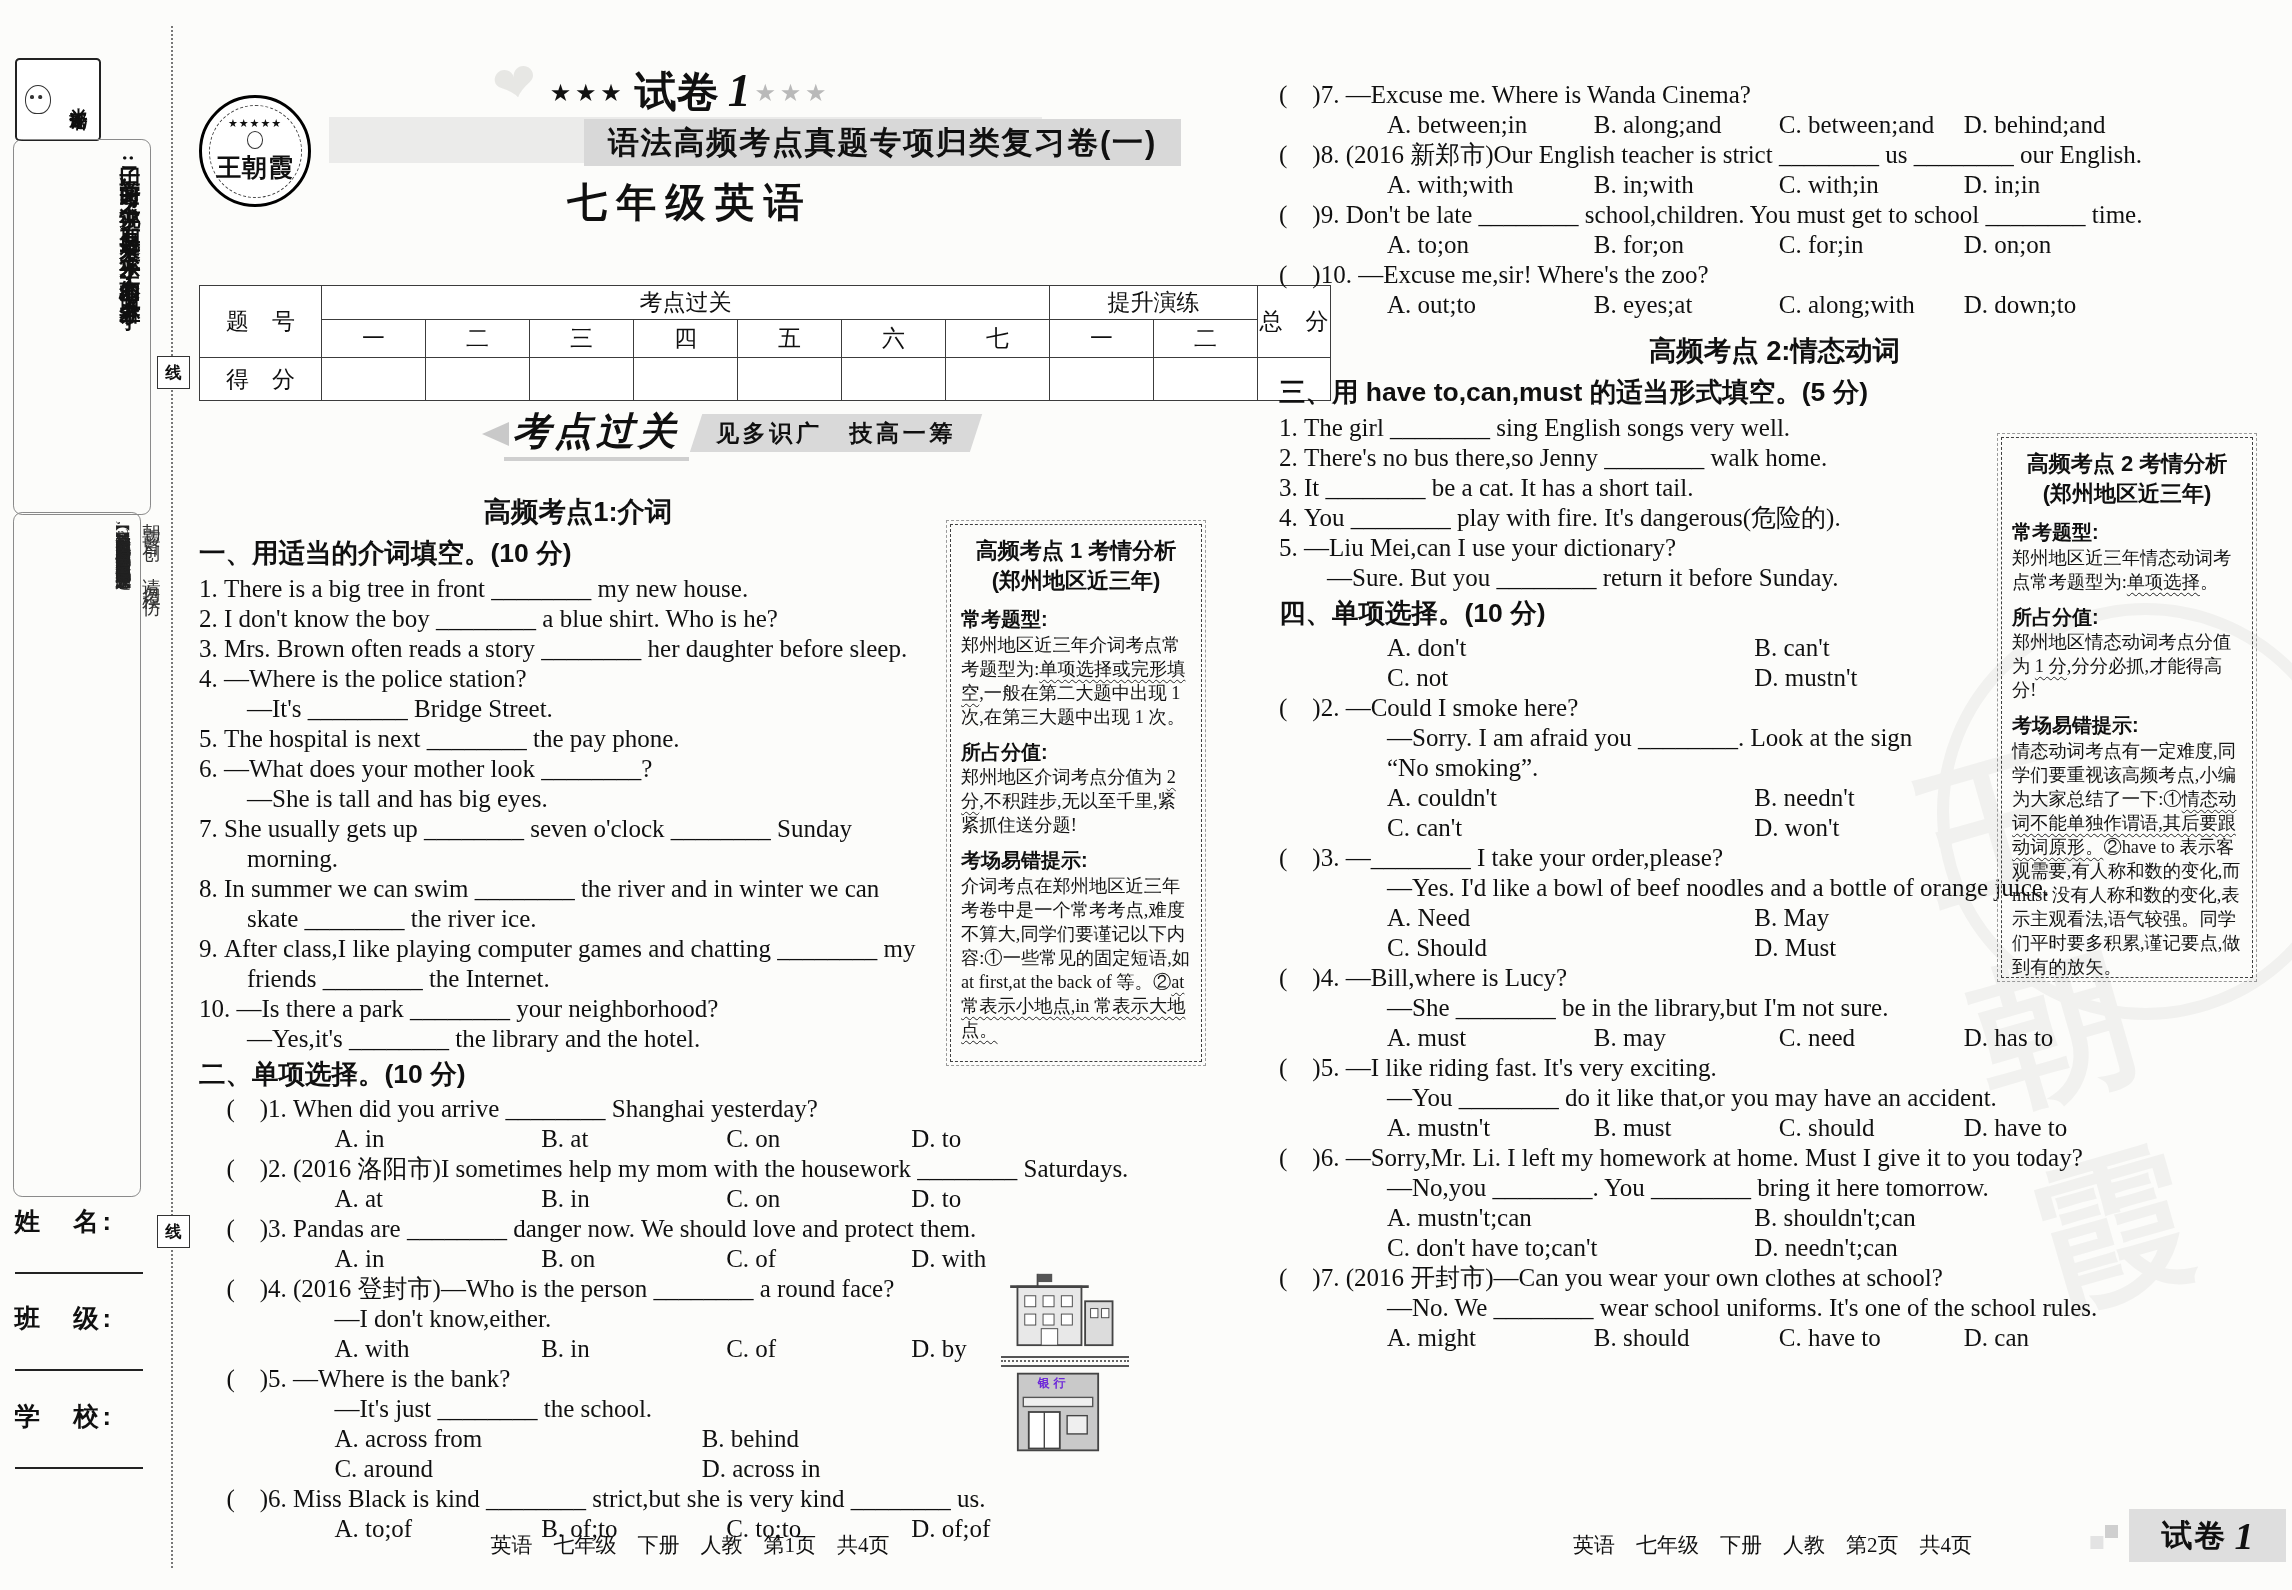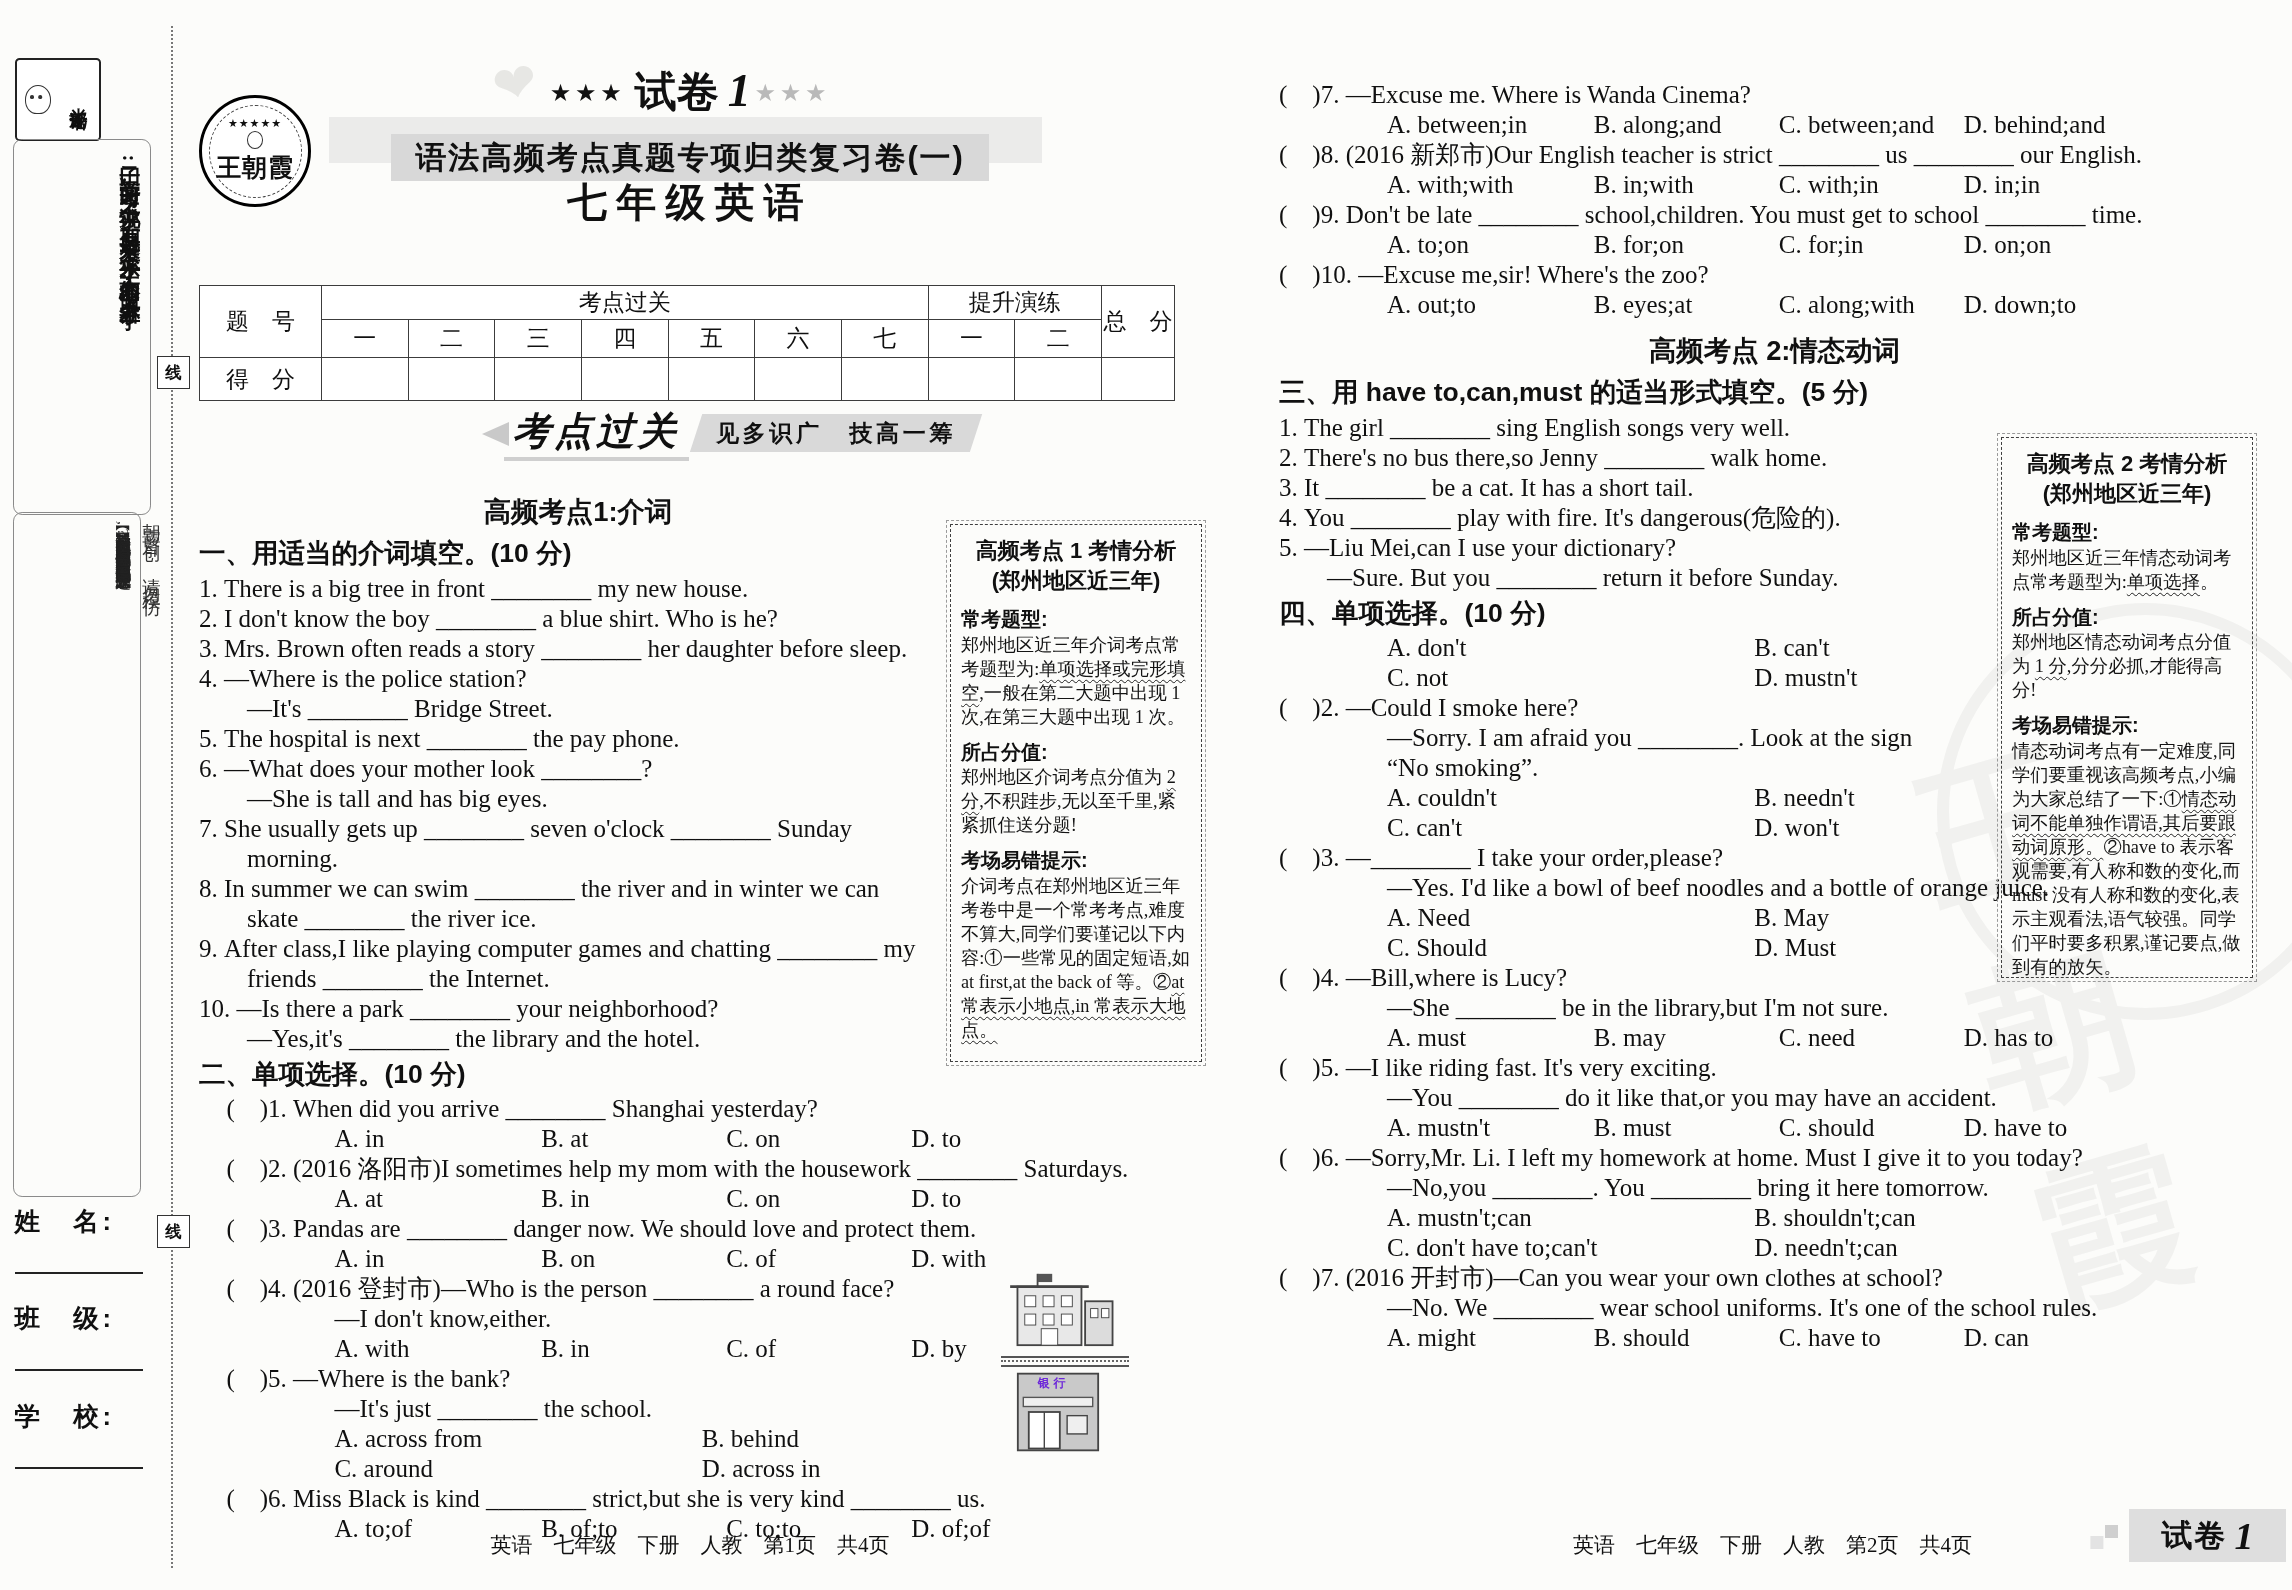--- a/index.html
+++ b/index.html
@@ -37,28 +37,28 @@
   .logo-stars{font-size:11px;letter-spacing:0.9px;line-height:11px}
   .logo-face{width:14.6px;height:16.4px;border:1.4px solid #333;border-radius:50%;margin:1.8px 0}
   .logo-name{font:bold 25px "Liberation Serif",serif;letter-spacing:0.9px}
   .heart{left:493px;top:53px;font-size:53px;color:#e7e7e4;transform:rotate(-12deg);z-index:0}
   .ribbon{left:329px;top:117px;width:713px;height:46px;background:#dcdcdc;z-index:0;opacity:.55}
   .titleline{left:199px;top:64px;width:982px;text-align:center;z-index:2}
   .star-pre{color:#111;font-size:24px;letter-spacing:3.7px;vertical-align:5.5px}
   .star-post{color:#b9b9b9;font-size:24px;letter-spacing:3.7px;vertical-align:5.5px}
   .tj{font:bold 42px "Liberation Serif",serif;margin:0 5.5px}
   .tjn{font:italic bold 46px "Liberation Serif",serif}
-  .subtitle{left:199px;top:134px;width:982px;text-align:center;z-index:2}
+  .subtitle{left:199px;top:119px;width:982px;text-align:right;z-index:2}
   .subtitle span{display:inline-block;background:#d8d8d8;padding:2.7px 24px;
                  font:bold 31px "Liberation Sans",sans-serif;letter-spacing:1.8px}
   .grade{left:199px;top:175px;width:982px;text-align:center;
          font:bold 40px "Liberation Sans",sans-serif;letter-spacing:9.1px;z-index:2}
 
   
-  .scoretbl{left:199px;top:285px;width:976px}
+  .scoretbl{left:199px;top:285px;width:1132px}
   .scoretbl table{border-collapse:collapse;width:100%;table-layout:fixed;background:#fff}
   .scoretbl td{border:1.8px solid #3c3c3c;text-align:center;font:23px "Liberation Sans",sans-serif;padding:0}
   .scoretbl .r1 td{height:33px}
   .scoretbl .r2 td{height:37px}
   .scoretbl .r3 td{height:42px}
 
   
   .banner{left:482px;top:406px;display:flex;align-items:center;z-index:2}
   .banner-arrow{width:0;height:0;border-top:12px solid transparent;border-bottom:12px solid transparent;
                 border-right:27.4px solid #c9c9c9;margin-right:-5.5px}

